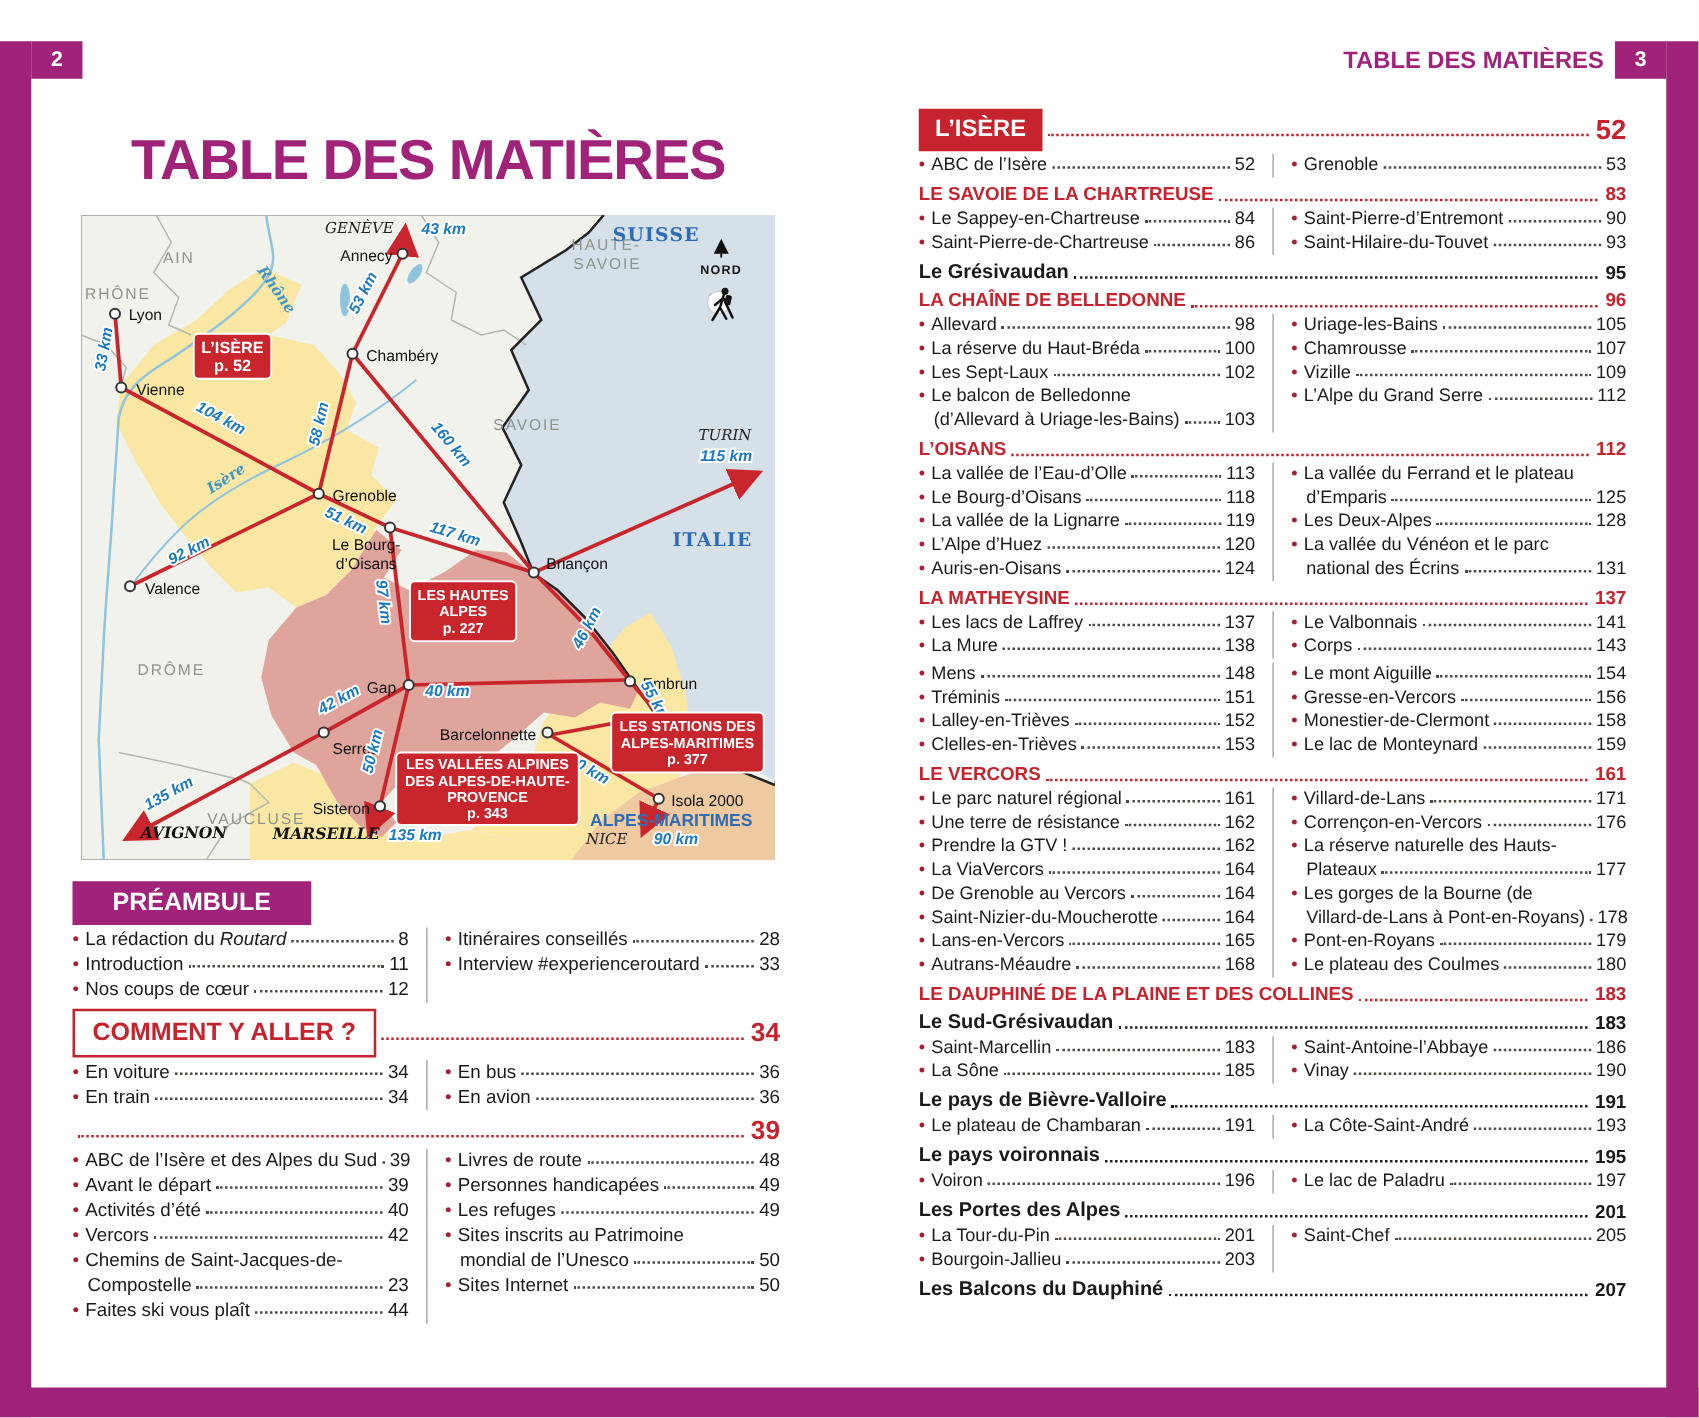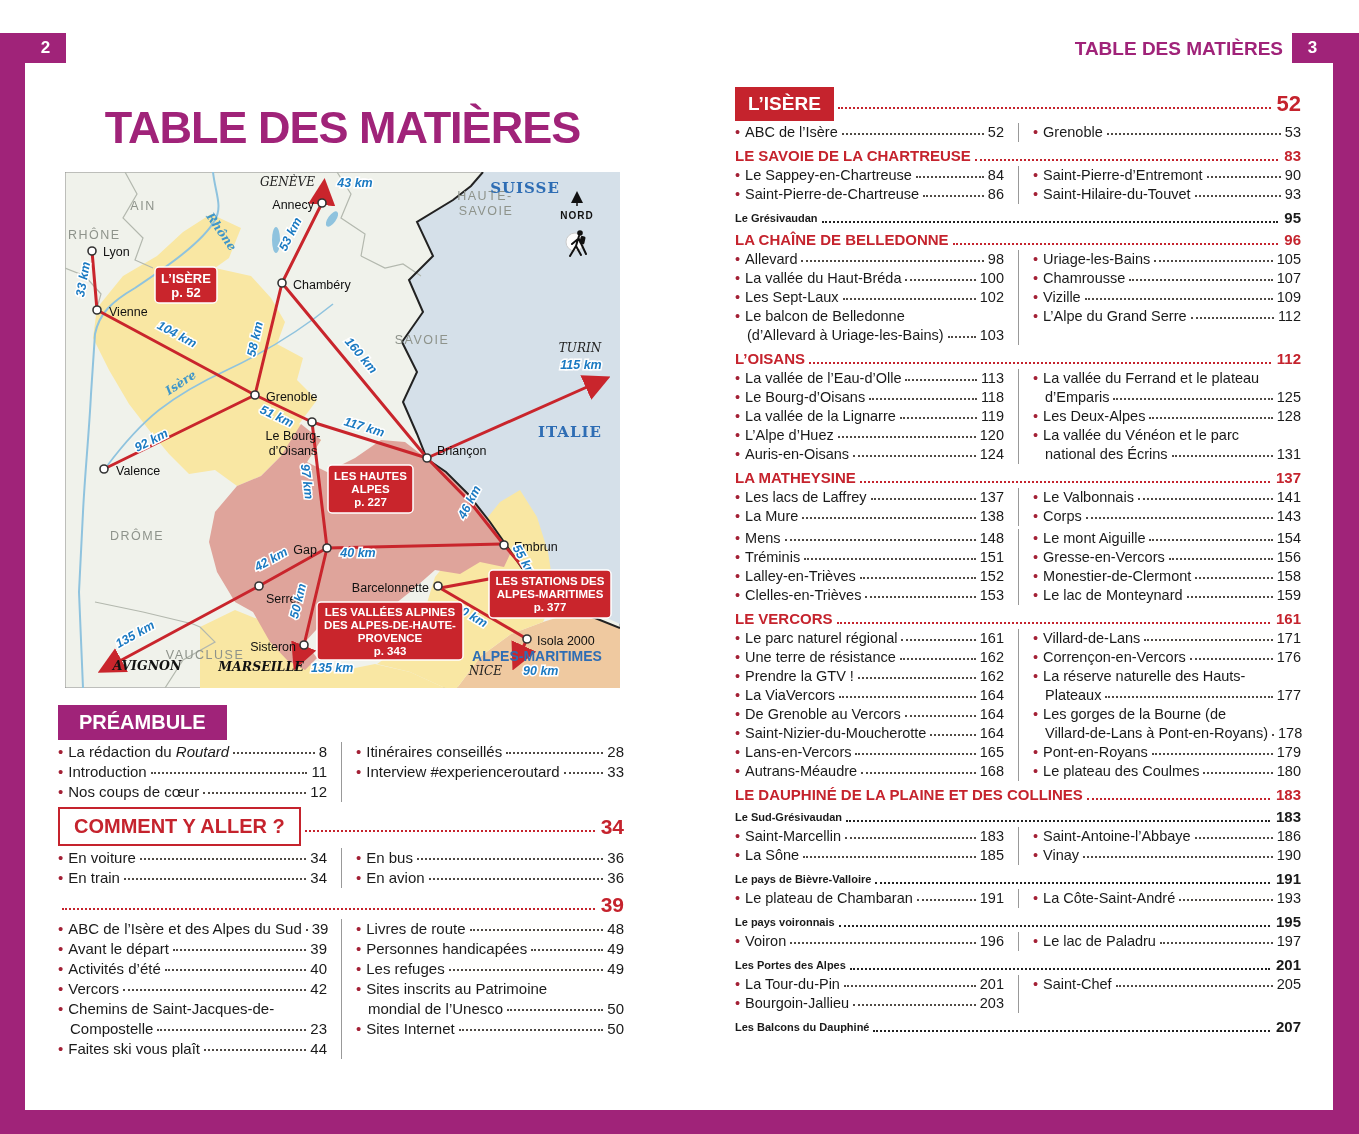--- a/index.html
+++ b/index.html
@@ -32,29 +32,29 @@
   .mapbox-t{fill:#fff;font-weight:bold;text-anchor:middle;}
   
   .sections{position:absolute;}
   .sec-left{left:58px;top:700px;width:566px;}
   .sec-right{left:735px;top:82px;width:566px;}
   .h-row{display:flex;align-items:center;margin:5px 0 2px;}
   .h-title{white-space:nowrap;}
   .h-pg{margin-left:2px;font-weight:bold;}
   .leader{flex:1 1 10px;min-width:10px;height:1em;position:relative;color:#4a4a4a;}
   .leader::after{content:"";position:absolute;left:4px;right:4px;bottom:3px;border-bottom:2px dotted currentColor;}
-  .preamble .h-title{background:var(--mg);color:#fff;font-size:20px;font-weight:bold;padding:6px 21px;}
+  .preamble .h-title{background:var(--mg);color:#fff;font-size:20px;font-weight:bold;padding:6px 32px;}
   .outline .h-title{border:2.5px solid var(--rd);color:var(--rd);font-size:20px;font-weight:bold;padding:6px 14px;background:#fff;}
   .outline .h-pg{color:var(--rd);font-size:21px;}
   .outline .leader,.redfill .leader,.redcaps .leader{color:var(--rd);}
   .redfill .h-title{background:var(--rd);color:#fff;font-size:19px;font-weight:bold;padding:6px 13px;}
   .redfill .h-pg{color:var(--rd);font-size:22px;}
   .redcaps .h-title{color:var(--rd);font-size:15px;font-weight:bold;}
   .redcaps .h-pg{color:var(--rd);font-size:15px;}
-  .black .h-title{color:#1a1a1a;font-size:11px;font-weight:bold;}
+  .black .h-title{color:#1a1a1a;font-size:16px;font-weight:bold;}
   .black .h-pg{color:#1a1a1a;font-size:15px;}
   .black .leader{color:#222;}
   .cols{display:flex;margin:2px 0 3px;}
   .col{width:50%;box-sizing:border-box;padding-right:14px;}
   .col + .col{border-left:1px solid #999;padding-left:14px;padding-right:0;}
   .e-line{display:flex;font-size:14.5px;line-height:19px;}
   .sec-left .e-line{font-size:15px;line-height:20px;}
   .bullet{color:#A32035;margin-right:5px;flex:none;}
   .e-flex{display:flex;flex:1;min-width:0;}
   .e-txt{white-space:nowrap;}
@@ -584,21 +584,21 @@
                   <span class="e-txt">Allevard</span>
                   <span class="leader"></span>
                   <span class="e-pg">98</span>
                 </span>
               </div>
             </div>
             <div class="entry">
               <div class="e-line">
                 <span class="bullet">•</span>
                 <span class="e-flex">
-                  <span class="e-txt">La vallée du Haut-Bréda</span>
+                  <span class="e-txt">La réserve du Haut-Bréda</span>
                   <span class="leader"></span>
                   <span class="e-pg">100</span>
                 </span>
               </div>
             </div>
             <div class="entry">
               <div class="e-line">
                 <span class="bullet">•</span>
                 <span class="e-flex">
                   <span class="e-txt">Les Sept-Laux</span>

